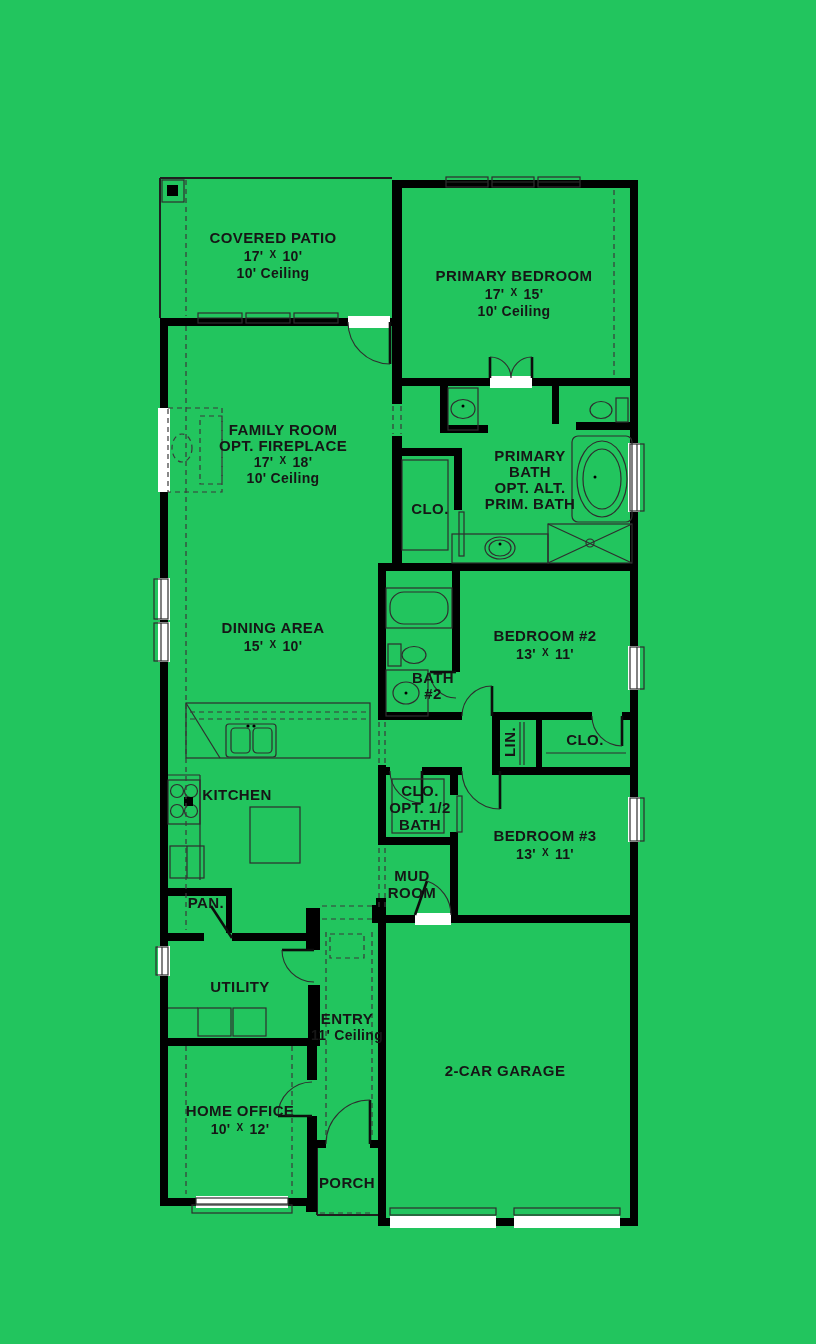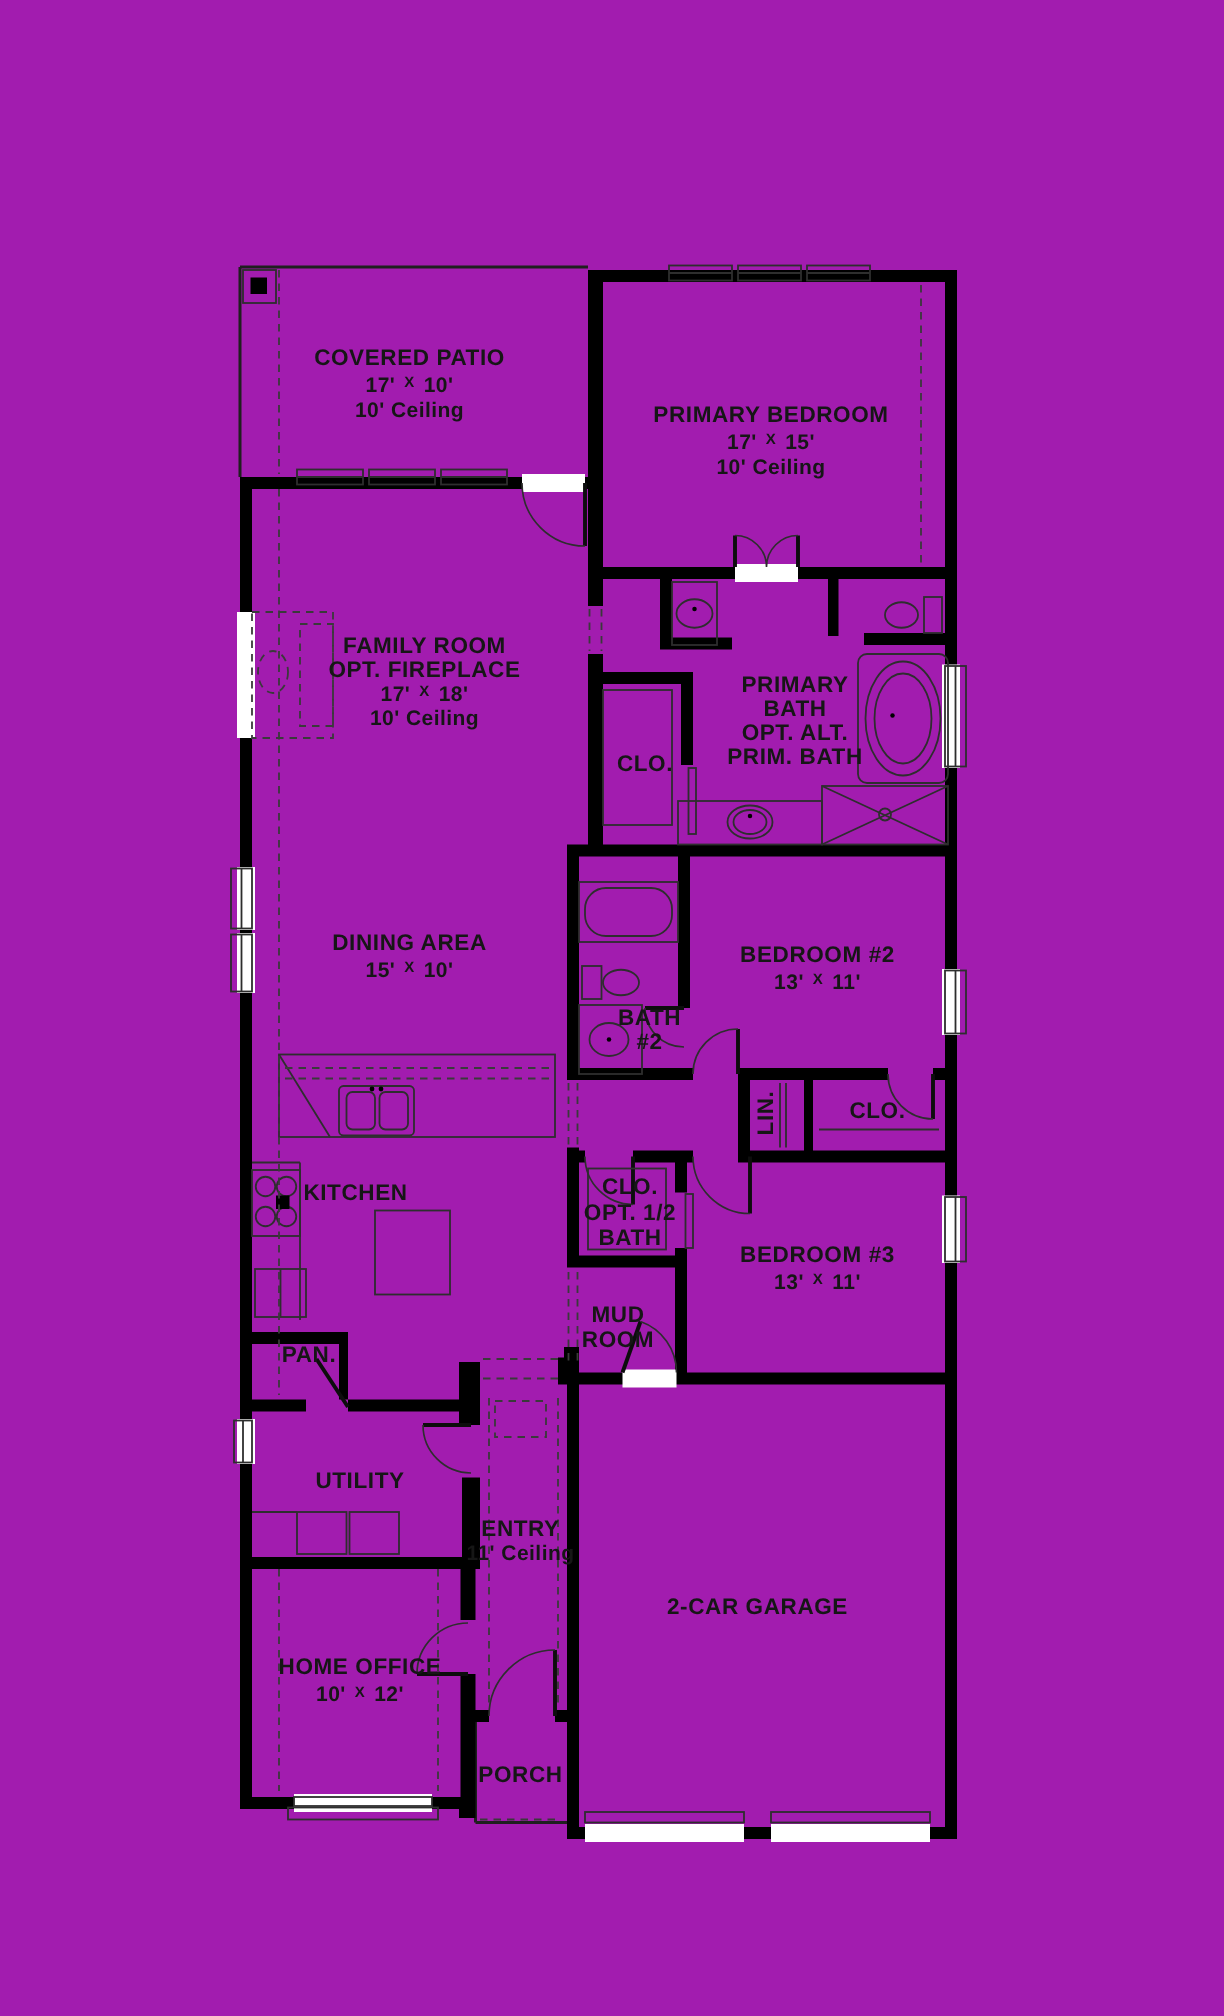--- a/index.html
+++ b/index.html
@@ -1,16 +1,16 @@
 <!DOCTYPE html>
 <html><head>
 <meta charset="utf-8">
 <style>
   html,body{margin:0;padding:0;background:#ffffff;}
-  .canvas{position:relative;width:816px;height:1344px;background:#a21caf;overflow:hidden;}
+  .canvas{position:relative;width:816px;height:1344px;background:#22c55e;overflow:hidden;}
   svg{display:block;}
   .wall{fill:#000000;stroke:none;}
   .gap{fill:#ffffff;stroke:none;}
   .thin{fill:none;stroke:#1f1f1f;stroke-width:2;}
   .hair{fill:none;stroke:#2e2e2e;stroke-width:1.2;}
   .fill-b{fill:#000000;}
   .dash{fill:none;stroke:#3a3a3a;stroke-width:1.2;stroke-dasharray:5 4;}
   .door{fill:none;stroke:#0d0d0d;stroke-width:2.6;}
   .arc{fill:none;stroke:#2e2e2e;stroke-width:1.1;}
   .lbl{font-family:"Liberation Sans",sans-serif;font-size:15px;font-weight:700;fill:#161616;letter-spacing:.4px;text-anchor:middle;}

